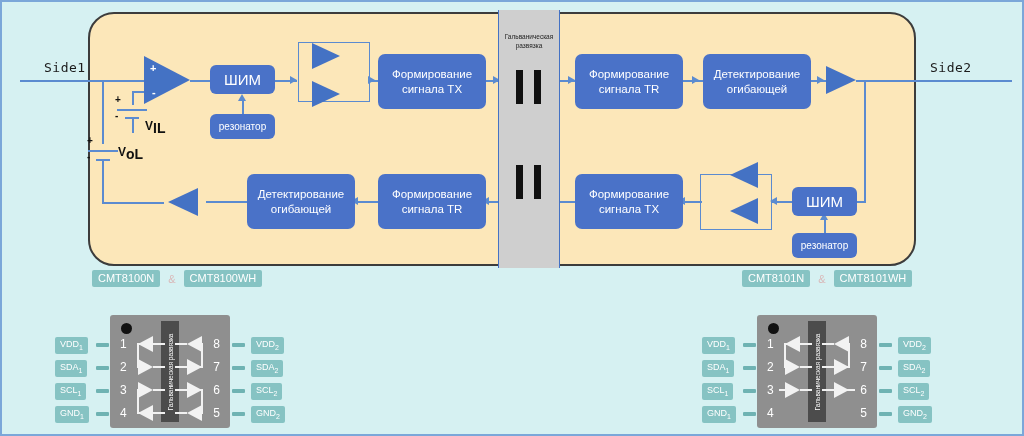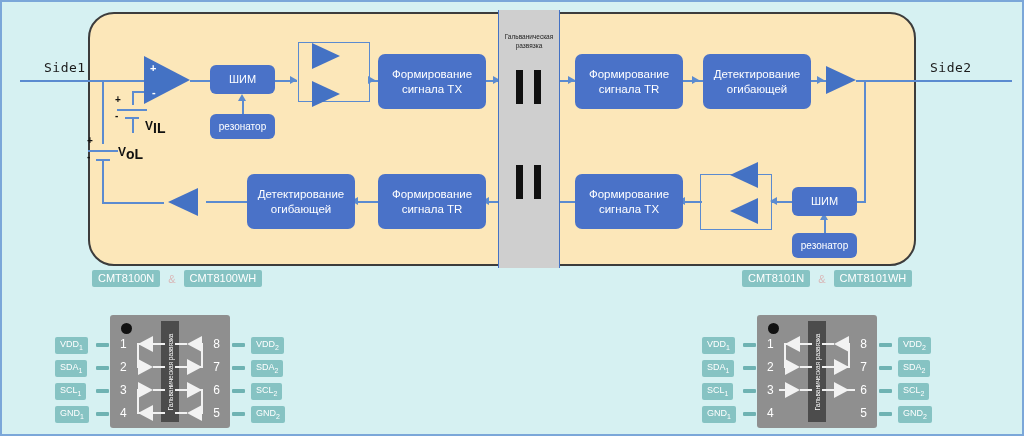--- a/index.html
+++ b/index.html
@@ -44,21 +44,21 @@
   
   .blk{
     background:#4a72c8;
     color:#fff;
     border-radius:7px;
     display:flex;align-items:center;justify-content:center;
     text-align:center;
     font-size:11.5px;line-height:1.3;
     z-index:4;
   }
-  .blk.small{font-size:11px;border-radius:6px;}
+  .blk.small{font-size:15px;border-radius:6px;}
 
   
   .wire{background:#5b8bd0;z-index:2;}
   .wh{height:1.6px;}
   .wv{width:1.6px;}
   .arw{width:0;height:0;z-index:3;}
   .arw-r{border-top:4.5px solid transparent;border-bottom:4.5px solid transparent;border-left:7px solid #5b8bd0;}
   .arw-l{border-top:4.5px solid transparent;border-bottom:4.5px solid transparent;border-right:7px solid #5b8bd0;}
   .arw-u{border-left:4.5px solid transparent;border-right:4.5px solid transparent;border-bottom:7px solid #5b8bd0;}
 

